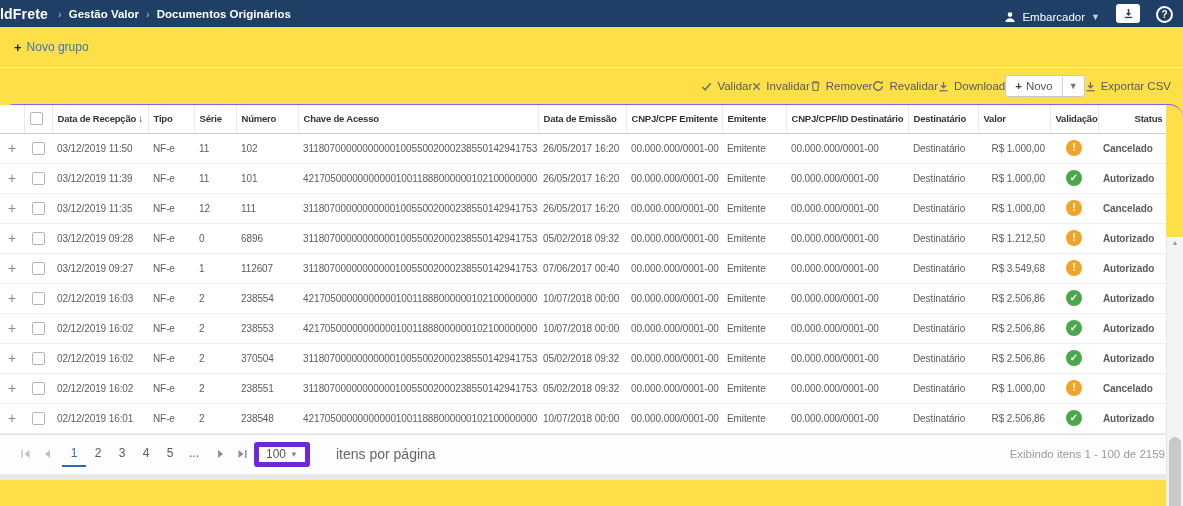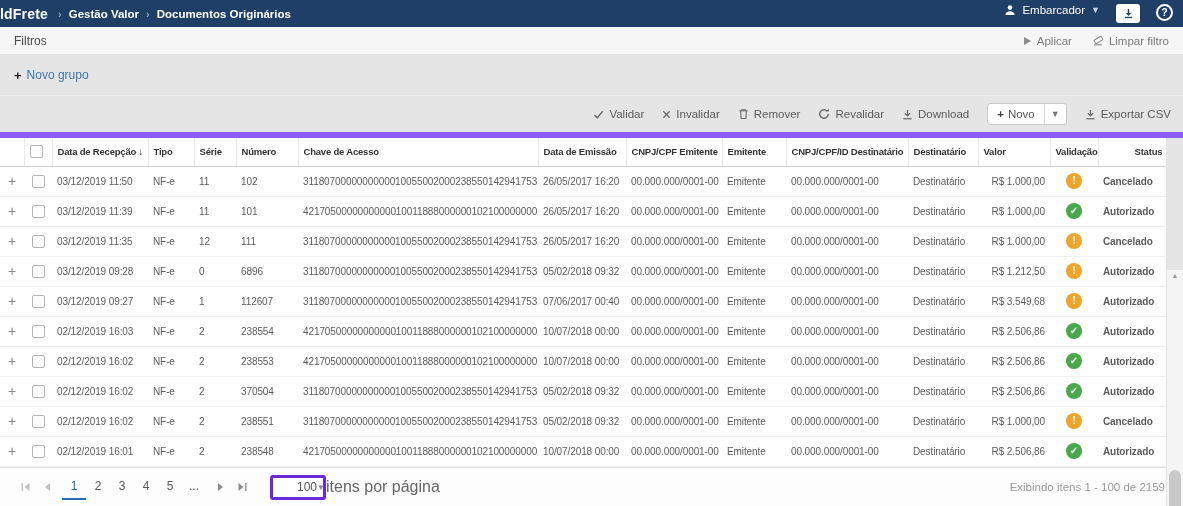--- a/index.html
+++ b/index.html
@@ -1,26 +1,26 @@
 <!DOCTYPE html>
 <html><head>
 <meta charset="utf-8">
 <style>
   * { box-sizing: border-box; margin: 0; padding: 0; }
   html,body { width:1183px; height:506px; overflow:hidden; background:#fff;
     font-family:"Liberation Sans", sans-serif; }
-  .app { position:relative; width:1183px; height:506px; overflow:hidden; background:#e5e5e5; }
+  .app { position:relative; width:1183px; height:506px; overflow:hidden; background:#fde047; }
 
   
   .topbar { height:27px; background:#1f3f66; display:flex; align-items:center; padding:0 10px 0 2px; color:#fff; }
   .logo { font-weight:bold; font-size:14px; letter-spacing:.2px; margin-left:-2px; cursor:pointer; }
   .breadcrumb { display:flex; align-items:center; gap:7px; margin-left:10px; font-size:11.5px; font-weight:bold; }
   .breadcrumb .sep { color:#8aa6c6; font-weight:bold; font-size:11px; }
   .breadcrumb a { color:#fff; text-decoration:none; cursor:pointer; }
-  .topbar-right { margin-left:auto; display:flex; align-items:flex-start; gap:16px; }
+  .topbar-right { margin-left:auto; display:flex; align-items:flex-end; gap:16px; }
   .user-menu { display:flex; align-items:center; gap:6px; font-size:11.5px; cursor:pointer; }
   .user-caret { font-size:9px; color:#c3d2e4; }
   .tb-dl-btn { width:24px; height:19px; border:none; border-radius:3px; background:#fff;
     display:flex; align-items:center; justify-content:center; cursor:pointer; }
   .help-btn { width:17px; height:17px; border:2px solid #fff; border-radius:50%; background:transparent;
     color:#fff; font-size:10px; font-weight:bold; line-height:12px; text-align:center; cursor:pointer; padding:0; }
 
   
   .filters-bar { height:28px; background:#f6f6f6; border-bottom:1px solid #e2e2e2;
     display:flex; align-items:center; padding:0 14px; font-size:12px; color:#4a4a4a; }
@@ -28,32 +28,32 @@
   .filter-action { display:flex; align-items:center; gap:5px; background:none; border:none;
     color:#7a7a7a; font-size:11.5px; cursor:pointer; }
 
   
   .new-group-row { height:41px; border-bottom:1px solid #ececec; display:flex; align-items:center; padding:0 14px; }
   .new-group { display:inline-flex; align-items:center; gap:5px; text-decoration:none; cursor:pointer; font-size:12px; }
   .new-group .plus { color:#222; font-weight:bold; font-size:13px; }
   .new-group .lbl { color:#3c77ad; }
 
   
-  .toolbar { height:36px; display:flex; align-items:center; justify-content:flex-end; gap:18px; padding:0 12px; }
+  .toolbar { height:36px; display:flex; align-items:center; justify-content:flex-end; padding:0 12px; }
   .tool-btn { display:flex; align-items:center; gap:5px; background:none; border:none;
     color:#5a5a5a; font-size:11.5px; cursor:pointer; }
   .novo-btn { display:flex; align-items:stretch; border:1px solid #c9c9c9; border-radius:3px;
     background:#fff; overflow:hidden; cursor:pointer; }
   .novo-main { display:flex; align-items:center; gap:4px; padding:4px 9px; font-size:11.5px; color:#555;
     border-right:1px solid #d4d4d4; }
   .novo-main .plus { font-weight:bold; color:#444; }
   .novo-caret { display:flex; align-items:center; padding:0 6px; color:#777; font-size:9px; }
 
   
-  .table-wrap { position:relative; border-top:6px solid #8b5cf6; }
+  .table-wrap { position:relative; border-top:1px solid #8b5cf6;border-radius:14px; }
   table.grid { width:1166px; border-collapse:collapse; table-layout:fixed; }
   .grid thead th { height:28px; font-size:9.5px; letter-spacing:-0.2px; font-weight:bold; color:#333;
     text-align:left; background:#fff; border-bottom:1px solid #cfcfcf; border-right:1px solid #e9e9e9;
     padding:0 5px; white-space:nowrap; overflow:hidden; cursor:pointer; }
   .grid thead th:last-child { border-right:none;padding-left:36px; }
   .grid tbody td { height:30px; font-size:10px; letter-spacing:-0.1px; color:#5c5c5c;
     border-bottom:1px solid #efefef; padding:0 5px; white-space:nowrap; overflow:hidden; background:#fff; }
   .sort-arrow { font-size:10px; color:#333; margin-left:2px; }
   .c-expand { text-align:center; }
   .expand { color:#8a8a8a; font-size:14px; line-height:14px; cursor:pointer; }
@@ -80,25 +80,25 @@
   .vthumb { position:absolute; left:2px; top:200px; width:12px; height:85px; background:#c9c9c9; border-radius:6px; }
 
   
   .pagination { height:40px; border-top:1px solid #e0e0e0; background:#fdfdfd;
     display:flex; align-items:center; padding:0 14px; }
   .pg-arrow { background:none; border:none; padding:2px 6px; cursor:pointer; display:flex; align-items:center; }
   .page-list { display:flex; align-items:center; margin:0 4px; }
   .page { min-width:24px; height:26px; background:none; border:none; border-bottom:2px solid transparent;
     font-size:12px; color:#5a5a5a; cursor:pointer; }
   .page.active { color:#2a6cb1; border-bottom-color:#2a6cb1; }
-  .size-select { margin-left:16px; width:56px; height:25px; border:3px solid #6d28d9; border-radius:3px;
-    background:#fff; display:flex; align-items:center; justify-content:space-between; padding:0 24px;
+  .size-select { margin-left:0; width:56px; height:25px; border:5px solid #6d28d9; border-radius:3px;
+    background:#fff; display:flex; align-items:center; justify-content:space-between; padding:0 7px;
     font-size:12px; color:#555; cursor:pointer; }
   .size-select .caret { font-size:8px; color:#888; }
-  .size-label { margin-left:0; font-size:16px; color:#666; }
+  .size-label { margin-left:26px; font-size:14px; color:#666; }
   .pg-summary { margin-left:auto; font-size:11.5px; color:#9b9b9b; padding-right:4px; }
 
   .bottom-strip { height:6px; background:#e8e8e8; }
 
   .icon { display:inline-flex; align-items:center; }
 </style>
 </head>
 <body>
 
 <div class="app">
@@ -127,42 +127,20 @@
           <svg width="11" height="11" viewBox="0 0 12 12">
               <path d="M5.2 1h1.6v4.4h2L6 8.6 3.2 5.4h2z" fill="#1f3f66"></path>
               <rect x="2" y="9.6" width="8" height="1.4" fill="#1f3f66"></rect>
             </svg>
         </span>
       </button>
       <button class="help-btn">?</button>
     </div>
   </header>
 
-  <div class="filters-bar">
-    <span>Filtros</span>
-    <div class="filters-actions">
-      <button class="filter-action">
-        <span class="icon">
-          <svg width="10" height="10" viewBox="0 0 10 10">
-              <polygon points="2,1 9,5 2,9" fill="#8a8a8a"></polygon>
-            </svg>
-        </span>
-        <span>Aplicar</span>
-      </button>
-      <button class="filter-action">
-        <span class="icon">
-          <svg width="12" height="11" viewBox="0 0 12 11">
-              <rect x="2.2" y="3.2" width="8.4" height="4" rx="0.8" transform="rotate(-32 6 5)" fill="none" stroke="#8a8a8a" stroke-width="1.1"></rect>
-              <path d="M2 9.8h8" stroke="#8a8a8a" stroke-width="1.1"></path>
-            </svg>
-        </span>
-        <span>Limpar filtro</span>
-      </button>
-    </div>
-  </div>
 
   <div class="new-group-row">
     <a class="new-group">
       <span class="plus">+</span>
       <span class="lbl">Novo grupo</span>
     </a>
   </div>
 
   <div class="toolbar">
     <button class="tool-btn">

